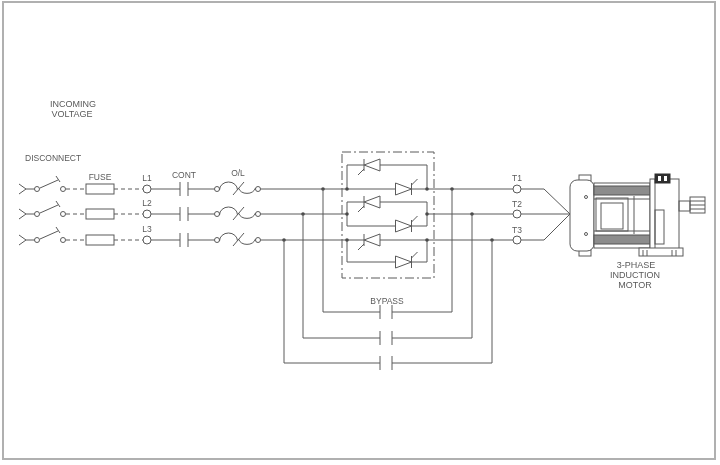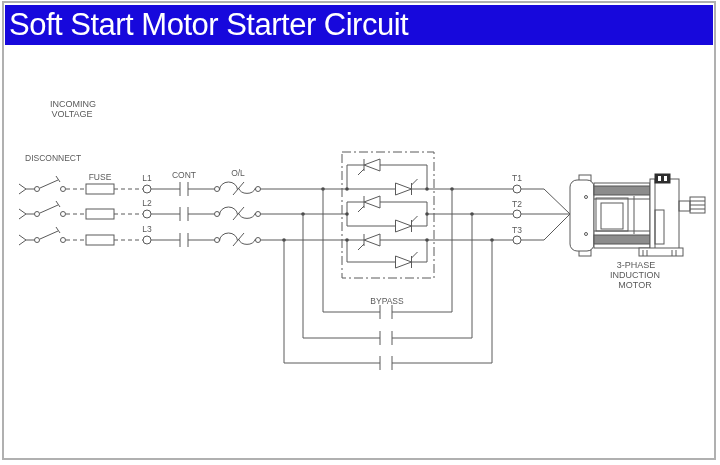--- a/index.html
+++ b/index.html
@@ -17,23 +17,20 @@
   .boxdash{stroke-dasharray:9 3 2 3}
   .dot{fill:#4a4a4a;stroke:none}
   .lbl{font-family:"Liberation Sans",sans-serif;font-size:9px;fill:var(--text);text-anchor:middle;stroke:none;letter-spacing:0}
   .lbl-s{font-size:8.5px}
   .fillw{fill:#ffffff}
 </style>
 </head>
 <body>
 
 <div class="frame">
-  <div class="titlebar">
-    <span>Soft Start Motor Starter Circuit</span>
-  </div>
 
   <svg width="714" height="455" viewBox="2 3 714 455">
     <defs>
 
       <g id="inchain" class="w">
         <path d="M17,-5 L24,0 L17,5"></path>
         <line x1="24" y1="0" x2="32.5" y2="0"></line>
         <circle cx="35" cy="0" r="2.5"></circle>
         <line x1="38" y1="-1" x2="56" y2="-9"></line>
         <line x1="54" y1="-13" x2="58" y2="-7"></line>

